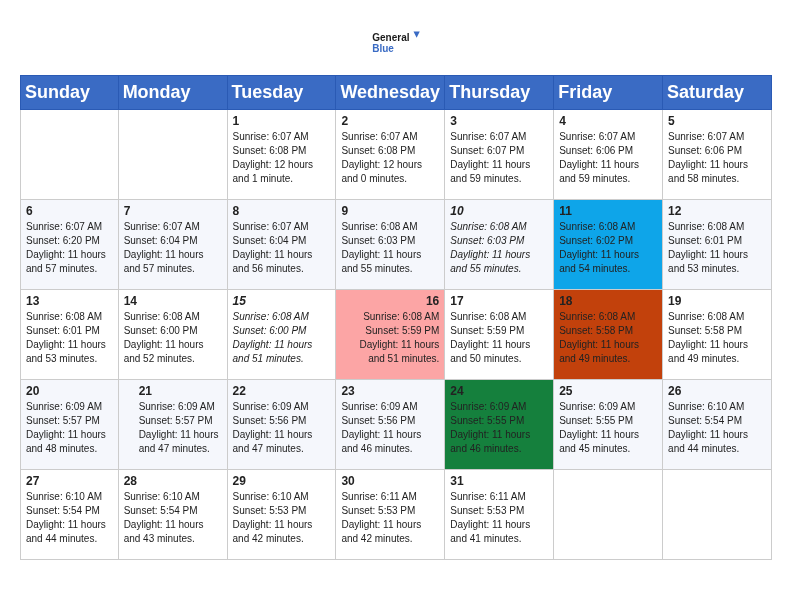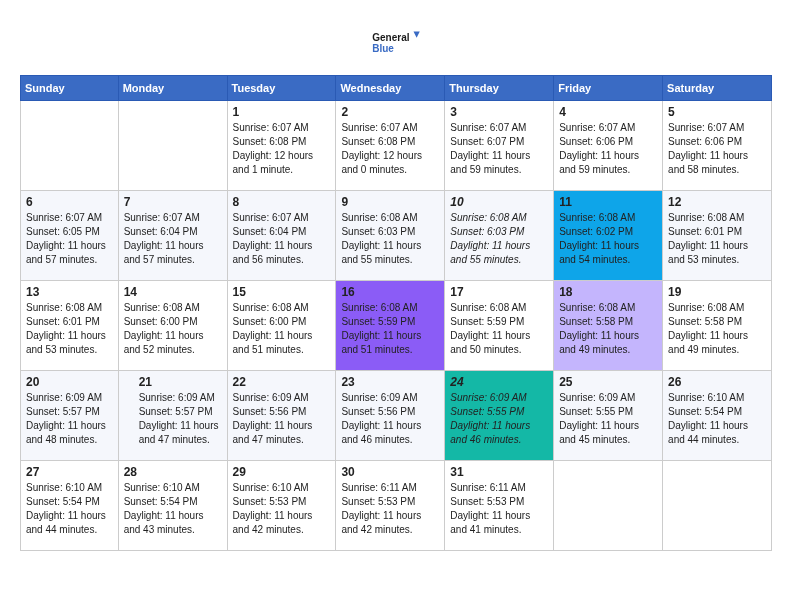--- a/index.html
+++ b/index.html
@@ -35,21 +35,21 @@
       color: #444;
     }
     table {
       width: 100%;
       border-collapse: collapse;
       table-layout: fixed;
     }
     th {
       background: #3a6bc4;
       color: #fff;
-      font-size: 11px;
+      font-size: 18px;
       font-weight: bold;
       padding: 6px 4px;
       text-align: left;
       border: 1px solid #2a5ab4;
     }
     td {
       border: 1px solid #ccc;
       vertical-align: top;
       padding: 4px 5px;
       font-size: 10px;
@@ -144,21 +144,21 @@
           <div class="cell-text">Sunrise: 6:07 AM
 Sunset: 6:06 PM
 Daylight: 11 hours
 and 58 minutes.</div>
         </td>
       </tr>
       <tr>
         <td style="background: rgb(245, 247, 252);">
           <span class="day-num">6</span>
           <div class="cell-text">Sunrise: 6:07 AM
-Sunset: 6:05 PM
+Sunset: 6:20 PM
 Daylight: 11 hours
 and 57 minutes.</div>
         </td>
         <td style="background: rgb(245, 247, 252);">
           <span class="day-num">7</span>
           <div class="cell-text">Sunrise: 6:07 AM
 Sunset: 6:04 PM
 Daylight: 11 hours
 and 57 minutes.</div>
         </td>
@@ -206,42 +206,42 @@
 Daylight: 11 hours
 and 53 minutes.</div>
         </td>
         <td style="background: rgb(255, 255, 255);">
           <span class="day-num">14</span>
           <div class="cell-text">Sunrise: 6:08 AM
 Sunset: 6:00 PM
 Daylight: 11 hours
 and 52 minutes.</div>
         </td>
-        <td style="background: rgb(255, 255, 255);">
+        <td style="background: rgb(255, 255, 255); font-style: italic;">
           <span class="day-num">15</span>
           <div class="cell-text">Sunrise: 6:08 AM
 Sunset: 6:00 PM
 Daylight: 11 hours
 and 51 minutes.</div>
         </td>
-        <td style="background: #8b5cf6;">
+        <td style="background: #fca5a5; text-align: right;">
           <span class="day-num">16</span>
           <div class="cell-text">Sunrise: 6:08 AM
 Sunset: 5:59 PM
 Daylight: 11 hours
 and 51 minutes.</div>
         </td>
         <td style="background: rgb(255, 255, 255);">
           <span class="day-num">17</span>
           <div class="cell-text">Sunrise: 6:08 AM
 Sunset: 5:59 PM
 Daylight: 11 hours
 and 50 minutes.</div>
         </td>
-        <td style="background: #c4b5fd;">
+        <td style="background: #c2410c;">
           <span class="day-num">18</span>
           <div class="cell-text">Sunrise: 6:08 AM
 Sunset: 5:58 PM
 Daylight: 11 hours
 and 49 minutes.</div>
         </td>
         <td style="background: rgb(255, 255, 255);">
           <span class="day-num">19</span>
           <div class="cell-text">Sunrise: 6:08 AM
 Sunset: 5:58 PM
@@ -271,21 +271,21 @@
 Daylight: 11 hours
 and 47 minutes.</div>
         </td>
         <td style="background: rgb(245, 247, 252);">
           <span class="day-num">23</span>
           <div class="cell-text">Sunrise: 6:09 AM
 Sunset: 5:56 PM
 Daylight: 11 hours
 and 46 minutes.</div>
         </td>
-        <td style="background: #14b8a6; font-style: italic;">
+        <td style="background: #15803d;">
           <span class="day-num">24</span>
           <div class="cell-text">Sunrise: 6:09 AM
 Sunset: 5:55 PM
 Daylight: 11 hours
 and 46 minutes.</div>
         </td>
         <td style="background: rgb(245, 247, 252);">
           <span class="day-num">25</span>
           <div class="cell-text">Sunrise: 6:09 AM
 Sunset: 5:55 PM

